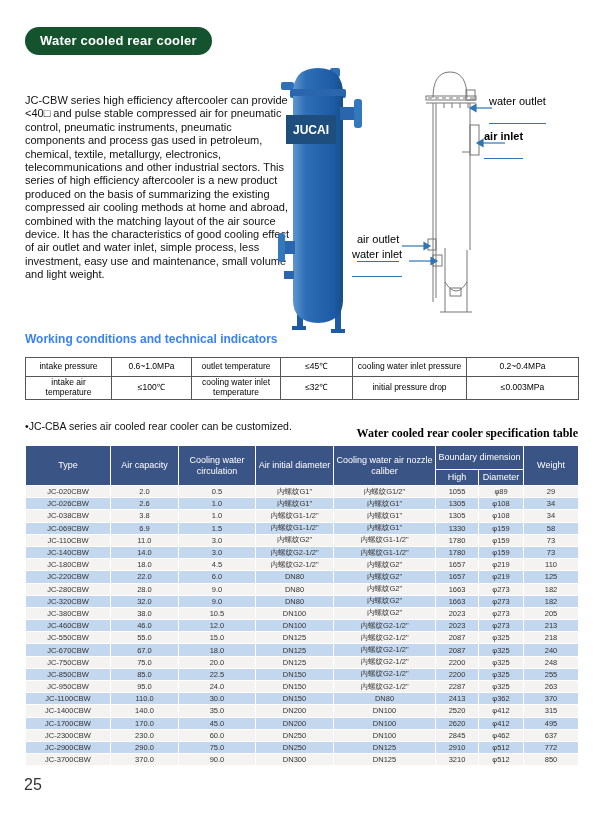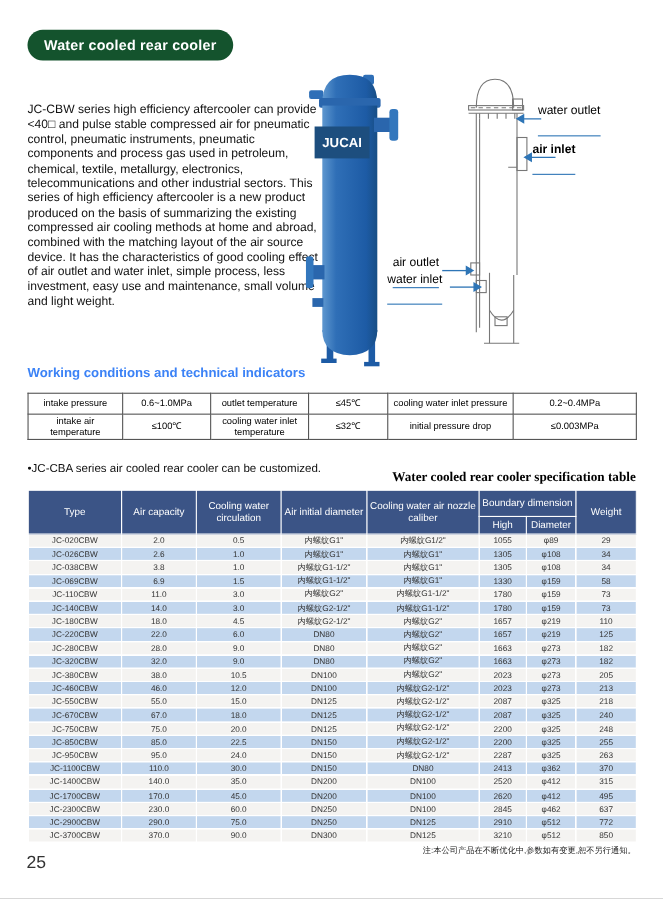--- a/index.html
+++ b/index.html
@@ -432,17 +432,16 @@
           <td>90.0</td>
           <td>DN300</td>
           <td>DN125</td>
           <td>3210</td>
           <td>φ512</td>
           <td>850</td>
         </tr>
       </tbody>
   </table>
 
-  <div class="footnote">注:本公司产品在不断优化中,参数如有变更,恕不另行通知。</div>
 
   <div class="page-number">25</div>
 
 </div>
 
 </body></html>

